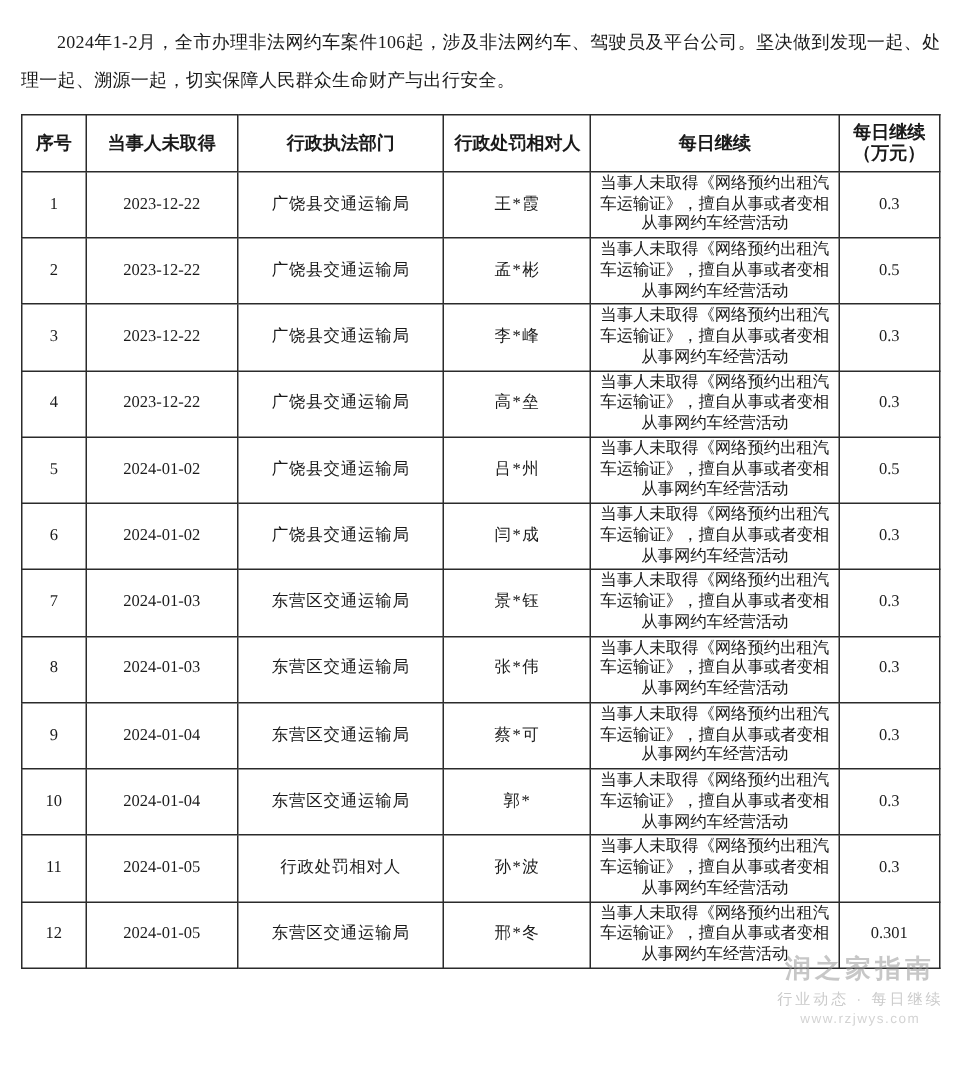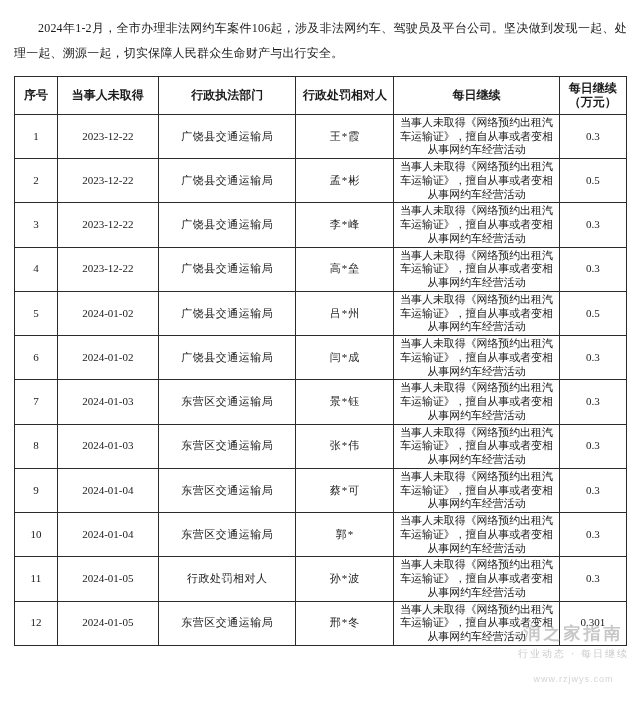--- a/index.html
+++ b/index.html
@@ -95,21 +95,21 @@
   .wm-sub {
     font-size: 10px;
     letter-spacing: 2px;
     margin-top: 2px;
     color: #a0a0a0;
     text-align: center;
   }
   .wm-url {
     font-size: 9px;
     letter-spacing: 1px;
-    margin-top: 13px;
+    margin-top: 1px;
     color: #b0b0b0;
   }
 </style>
 </head>
 <body>
 
 <div class="page">
 
   <p class="para">2024年1-2月，全市办理非法网约车案件106起，涉及非法网约车、驾驶员及平台公司。坚决做到发现一起、处理一起、溯源一起，切实保障人民群众生命财产与出行安全。</p>
 

